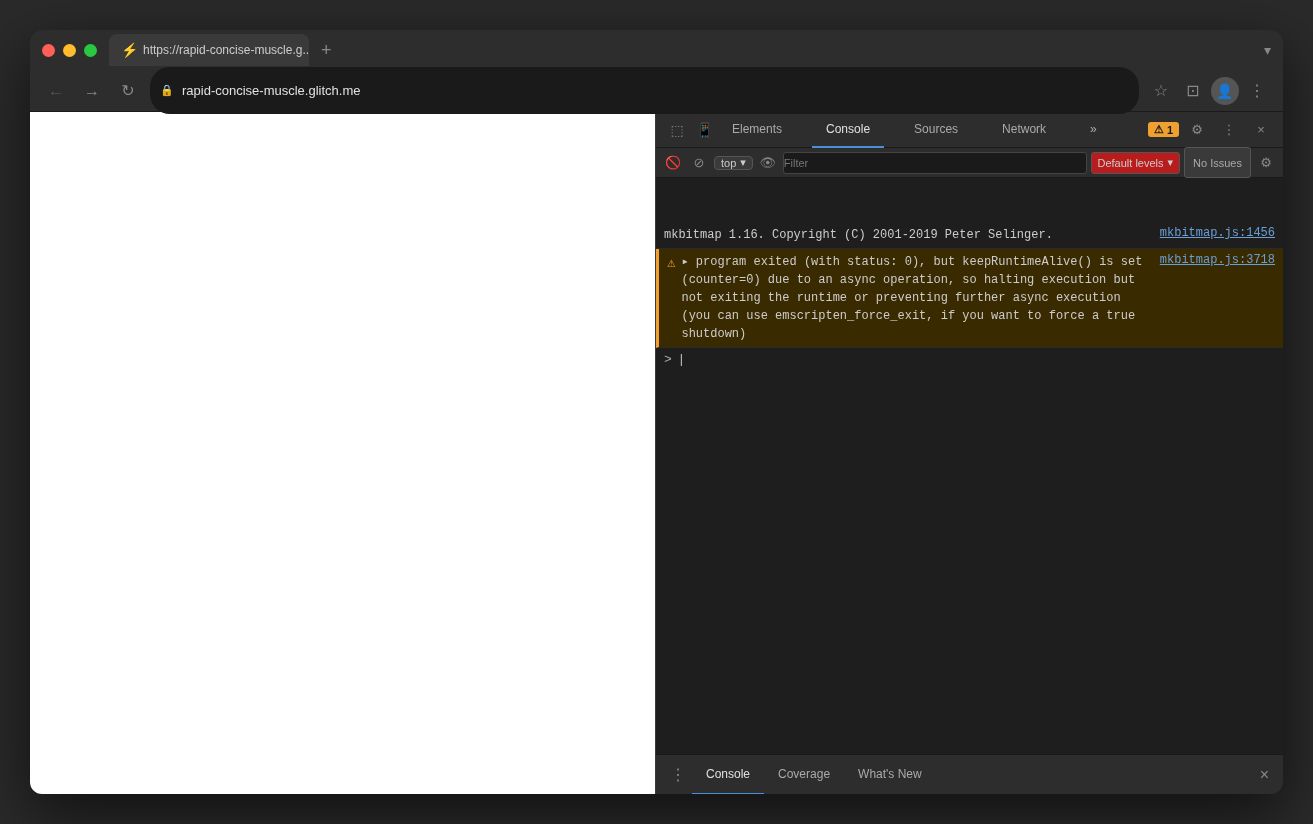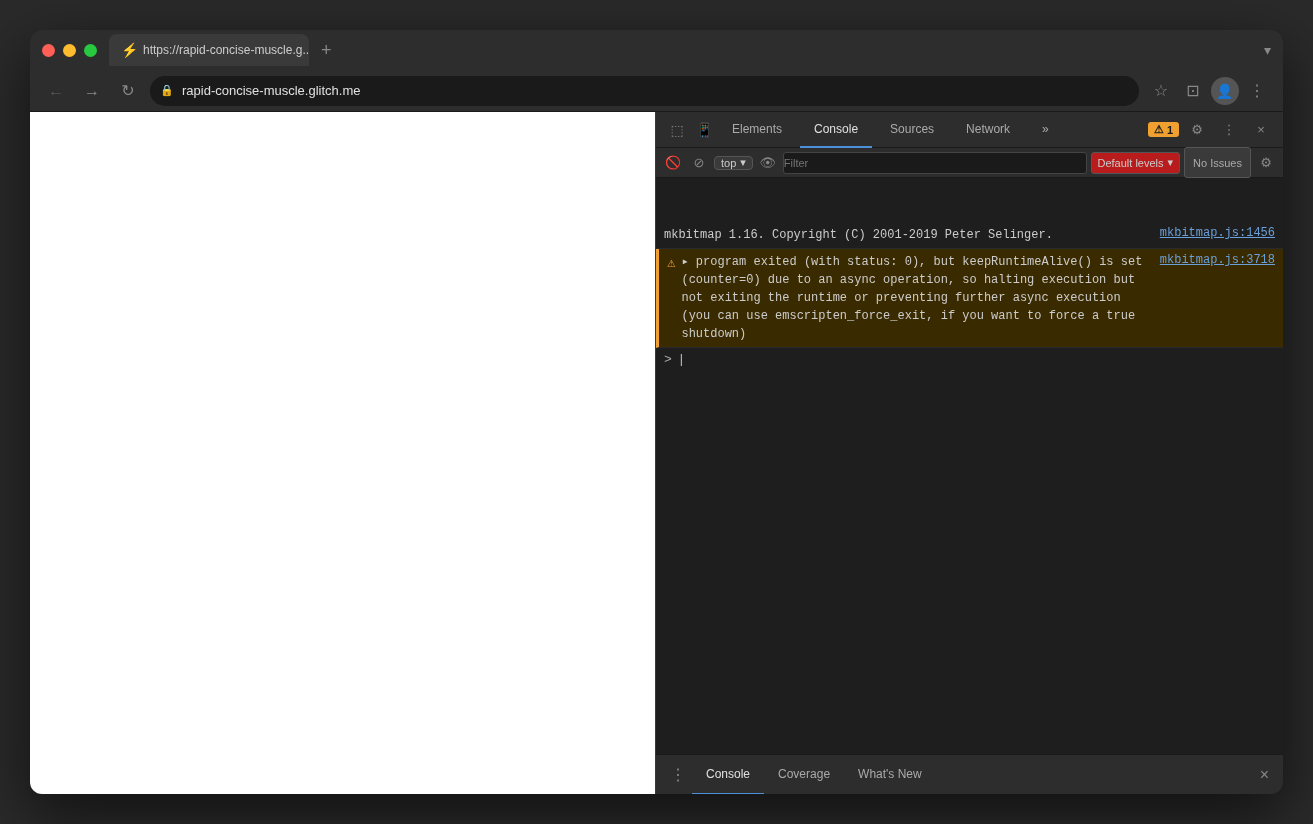--- a/index.html
+++ b/index.html
@@ -105,21 +105,21 @@
     .nav-btn.disabled { color: #555; cursor: default; }
     .address-input {
       flex: 1;
       background: #1a1a1a;
       border: none;
       border-radius: 20px;
       padding: 6px 16px 6px 32px;
       color: #e0e0e0;
       font-size: 13px;
       outline: none;
-      height: 30px;
+      height: 47px;
       position: relative;
     }
     .address-wrapper {
       position: relative;
       flex: 1;
       display: flex;
       align-items: center;
     }
     .lock-icon {
       position: absolute;
@@ -181,21 +181,21 @@
       background: #2d2d2d;
       display: flex;
       align-items: center;
       padding: 0 8px;
       height: 36px;
       border-bottom: 1px solid #1a1a1a;
       flex-shrink: 0;
     }
     .devtools-tabs {
       display: flex;
-      gap: 4px;
+      gap: 16px;
       flex: 1;
       align-items: flex-end;
     }
     .devtools-tab {
       padding: 0 14px;
       height: 36px;
       display: flex;
       align-items: center;
       font-size: 12px;
       color: #aaa;

